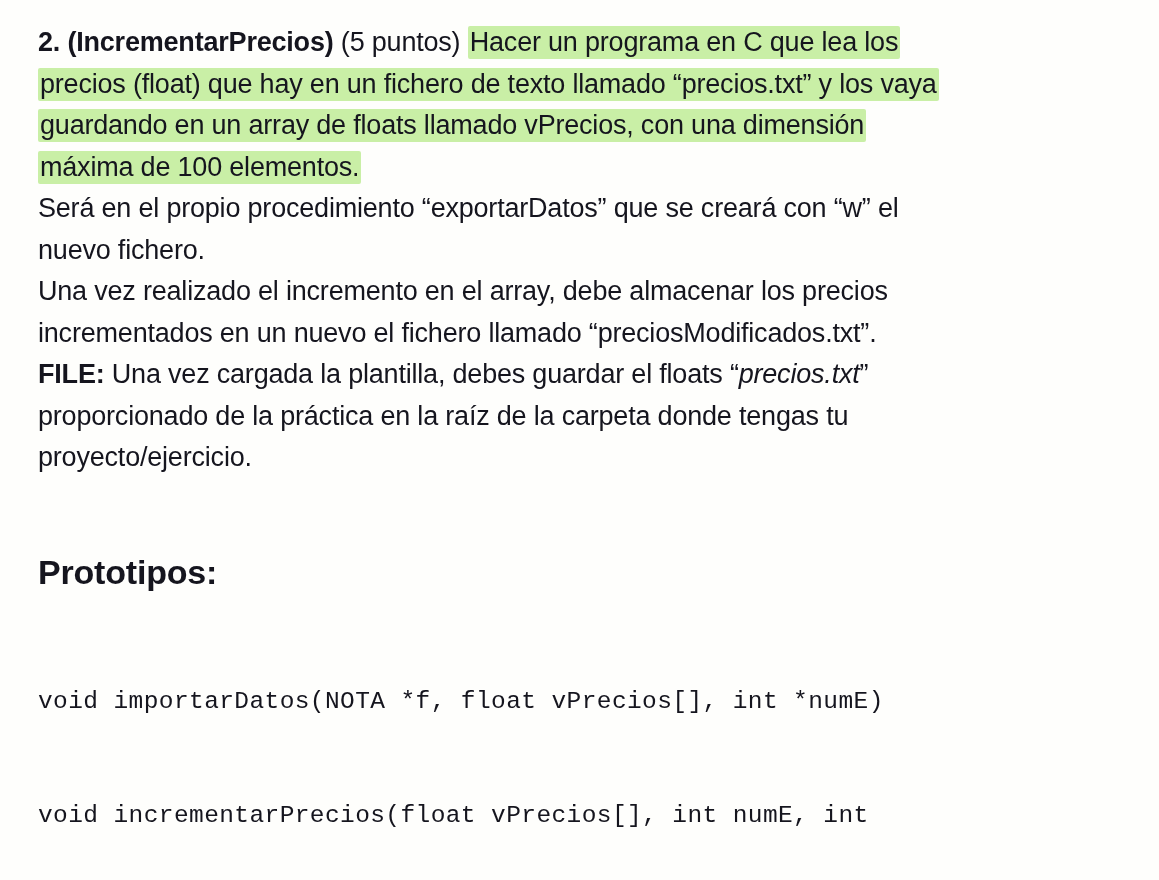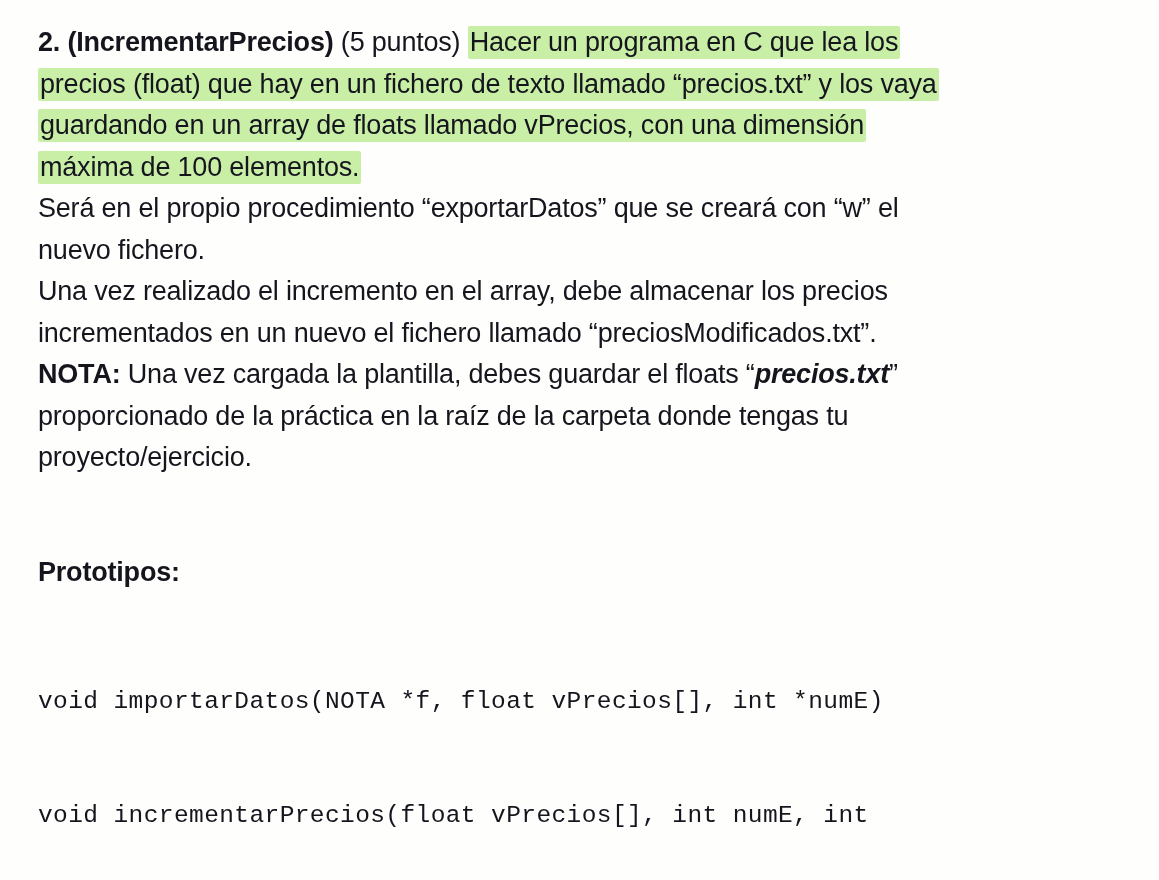--- a/index.html
+++ b/index.html
@@ -31,36 +31,36 @@
     font-stretch: condensed;
     transform-origin: left top;
   }
 
   .para {
     margin: 0;
     padding: 0;
   }
 
   .b    { font-weight: bold; }
-  .bi   { font-weight: bold; font-style: italic; }
+  .bi   { font-weight: normal; font-style: italic; }
 
   
   .hl {
     background-color: #C9EFA6;
     box-decoration-break: clone;
     -webkit-box-decoration-break: clone;
     padding: 1px 2px 2px 2px;
     border-radius: 2px;
   }
 
   .gap-lines { height: 74px; }
 
   
   .proto-head {
-    font-size: 27px;
+    font-size: 34px;
     line-height: 38px;
     font-weight: bold;
     margin: 0 0 16px 0;
     letter-spacing: -0.2px;
   }
 
   
   .code {
     font-family: "Liberation Mono", "DejaVu Sans Mono", monospace;
     font-size: 24.5px;
@@ -79,21 +79,21 @@
 
   <div class="prose">
 
     <p class="para"><span class="b">2. (IncrementarPrecios)</span><span> </span><span>(5 puntos)</span><span> </span><span class="hl">Hacer un programa en C que lea los precios (float) que hay en un fichero de texto llamado “precios.txt” y los vaya guardando en un array de floats llamado vPrecios, con una dimensión máxima de 100 elementos.</span></p>
 
 
     <p class="para">Será en el propio procedimiento “exportarDatos” que se creará con “w” el nuevo fichero.</p>
 
     <p class="para">Una vez realizado el incremento en el array, debe almacenar los precios incrementados en un nuevo el fichero llamado “preciosModificados.txt”.</p>
 
-    <p class="para"><span class="b">NOTA:</span><span> Una vez cargada la plantilla, debes guardar el floats “</span><span class="bi">precios.txt</span><span>” proporcionado de la práctica en la raíz de la carpeta donde tengas tu proyecto/ejercicio.</span></p>
+    <p class="para"><span class="b">FILE:</span><span> Una vez cargada la plantilla, debes guardar el floats “</span><span class="bi">precios.txt</span><span>” proporcionado de la práctica en la raíz de la carpeta donde tengas tu proyecto/ejercicio.</span></p>
 
   </div>
 
   <div class="gap-lines"></div>
 
   <div class="proto-head">Prototipos:</div>
 
   <div class="code">
     <div class="code-line">void importarDatos(NOTA *f, float vPrecios[], int *numE)</div>
     <div class="code-line">void incrementarPrecios(float vPrecios[], int numE, int</div>

